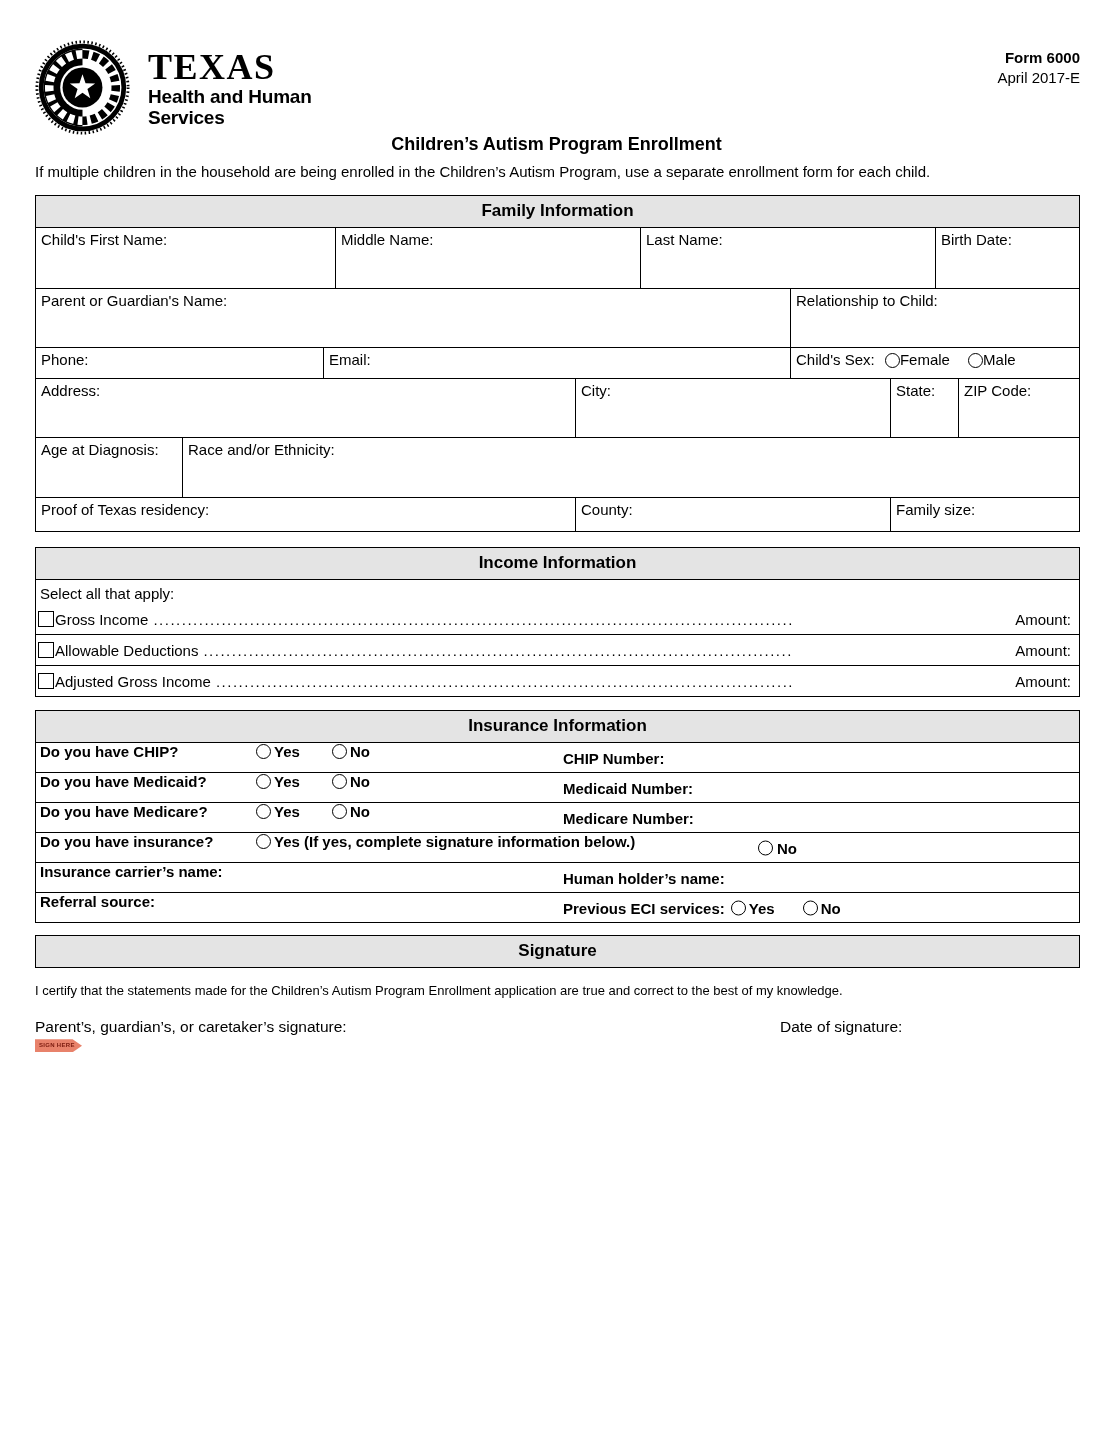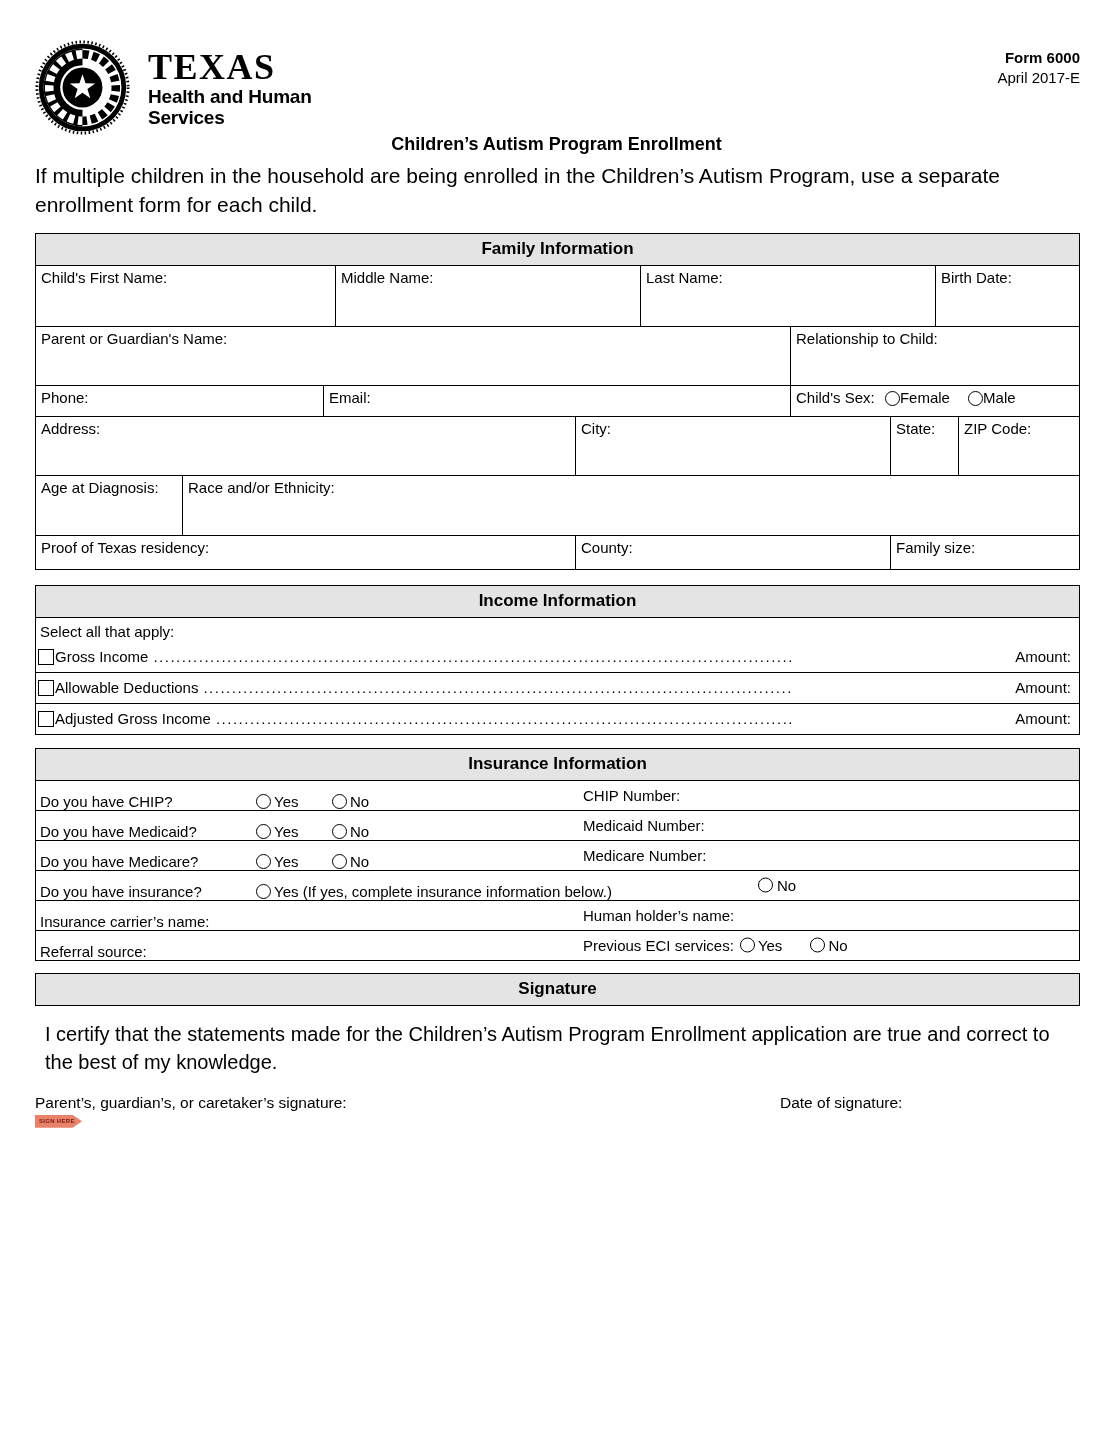--- a/index.html
+++ b/index.html
@@ -10,21 +10,21 @@
   .header-row { display:flex; justify-content:space-between; align-items:flex-start; height:95px; }
   .logo { display:flex; }
   .logo svg { width:95px; height:95px; display:block; }
   .logo-text { margin-left:18px; padding-top:10px; }
   .logo-texas { font-family:"Liberation Serif", serif; font-size:36px; font-weight:bold; letter-spacing:1.5px; line-height:0.95; }
   .logo-dept { font-size:19px; font-weight:bold; line-height:1.1; margin-top:3px; letter-spacing:-0.2px; }
   .form-meta { text-align:right; font-size:15px; line-height:1.3; padding-top:8px; }
   .form-number { font-weight:bold; }
 
   .title { position:absolute; top:134px; left:0; right:0; text-align:center; font-weight:bold; font-size:18px; }
-  .intro { margin:26px 0 0 0; font-size:21px; line-height:1.4; }
+  .intro { margin:26px 0 0 0; font-size:15px; line-height:1.4; }
 
   
   .tbl { border:1.5px solid #000; margin-top:13px; }
   .bar { background:#e4e4e4; border-bottom:1.5px solid #000; text-align:center; font-weight:bold; font-size:17px; padding:5px 0 6px 0; }
   .tbl.solo { border:1.5px solid #000; }
   .tbl.solo .bar { border-bottom:none; }
 
   
   .frow { display:flex; border-bottom:1.5px solid #000; }
   .frow:last-child { border-bottom:none; }
@@ -38,33 +38,33 @@
   
   .inc-select { font-size:15px; padding:5px 0 2px 4px; }
   .inc-row { display:flex; align-items:center; height:30px; padding:0 8px 0 2px; font-size:15px; }
   .inc-row.bt { border-top:1.5px solid #000; }
   .inc-label { white-space:nowrap; margin-left:1px; }
   .dots { flex:1; overflow:hidden; white-space:nowrap; margin:0 6px 0 5px; color:#000; }
   .dots::before { content:"....................................................................................................................................................................................................................."; letter-spacing:1.5px; }
   .amt { width:272px; flex:none;text-align:right; }
 
   
-  .ins-row { position:relative; display:flex; align-items:flex-end; height:29px; padding-left:4px; font-size:15px; border-top:1.5px solid #000; }
+  .ins-row { position:relative; display:flex; align-items:flex-start; height:29px; padding-left:4px; font-size:15px; border-top:1.5px solid #000;font-weight:bold; }
   .ins-row.first { border-top:none; }
   .ins-q { width:216px; flex:none; }
   .rg { display:flex; align-items:center; white-space:nowrap; }
   .rg .radio { margin-right:3px; }
   .rg-yes { width:76px; flex:none; }
-  .col2 { position:absolute; left:547px; top:50%; transform:translateY(-50%); display:flex; align-items:center; white-space:nowrap; }
+  .col2 { position:absolute; left:527px; top:50%; transform:translateY(-50%); display:flex; align-items:center; white-space:nowrap; }
   .col2 .radio { margin:0 3px 0 10px; }
   .no-abs { position:absolute; left:722px; top:50%; transform:translateY(-50%); display:flex; align-items:center; }
   .no-abs .radio { margin-right:4px; }
 
   
-  .certify { margin:14px 0 0 10px; font-size:20px; line-height:1.4; }
+  .certify { margin:14px 0 0 0; font-size:13px; line-height:1.4; }
   .sig-row { position:relative; margin-top:18px; font-size:15.5px; height:40px; }
   .date-abs { position:absolute; left:745px; top:0; }
   .sign-tag { width:47px; height:13px; background:#e8826b; clip-path:polygon(0 0,80% 0,100% 50%,80% 100%,0 100%); color:#7a1a0e; font-size:6px; font-weight:bold; line-height:13px; padding-left:4px; letter-spacing:0.3px; margin-top:3px; box-sizing:border-box; }
 
   
   .office { margin-top:37px; }
   .office-row { display:flex; font-size:15px; }
   .ocell1 { width:740px; flex:none; border-right:1.5px solid #000; padding:4px 5px; box-sizing:border-box; height:30px; }
   .ocell2 { flex:1; padding:4px 5px; height:30px; box-sizing:border-box; }
 </style>
@@ -211,21 +211,21 @@
         </span>
       <span class="col2">
           <span>Medicare Number:</span>
         </span>
     </div>
 
     <div class="ins-row">
       <span class="ins-q">Do you have insurance?</span>
       <span class="rg">
           <span class="radio"></span>
-          <span>Yes (If yes, complete insurance information below.)</span>
+          <span>Yes (If yes, complete signature information below.)</span>
         </span>
       <span class="no-abs">
           <span class="radio"></span>
           <span>No</span>
         </span>
     </div>
 
     <div class="ins-row">
       <span>Insurance carrier’s name:</span>
       <span class="col2">

